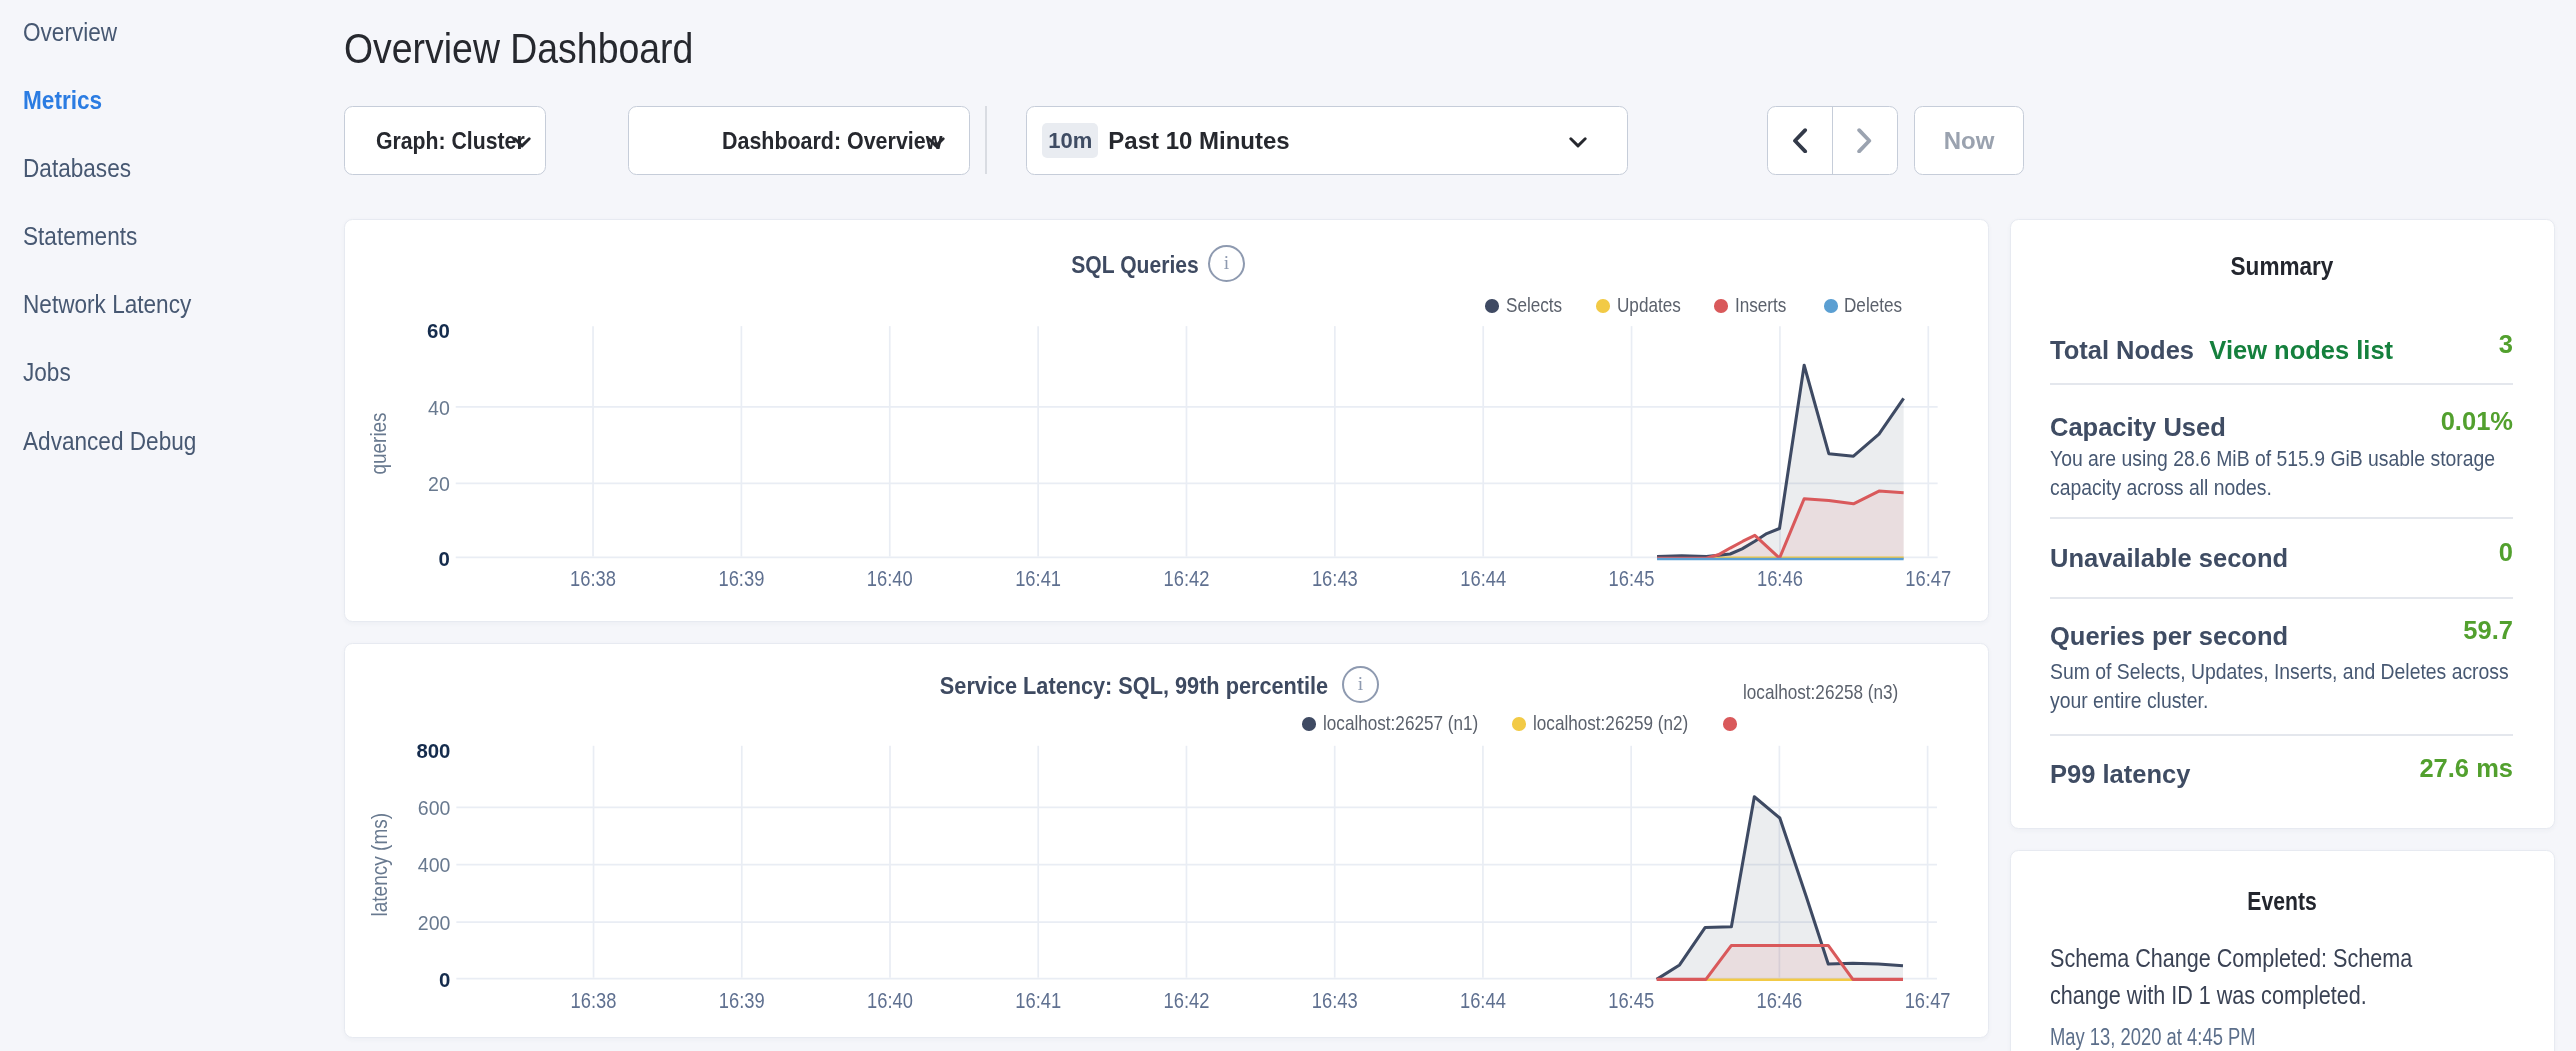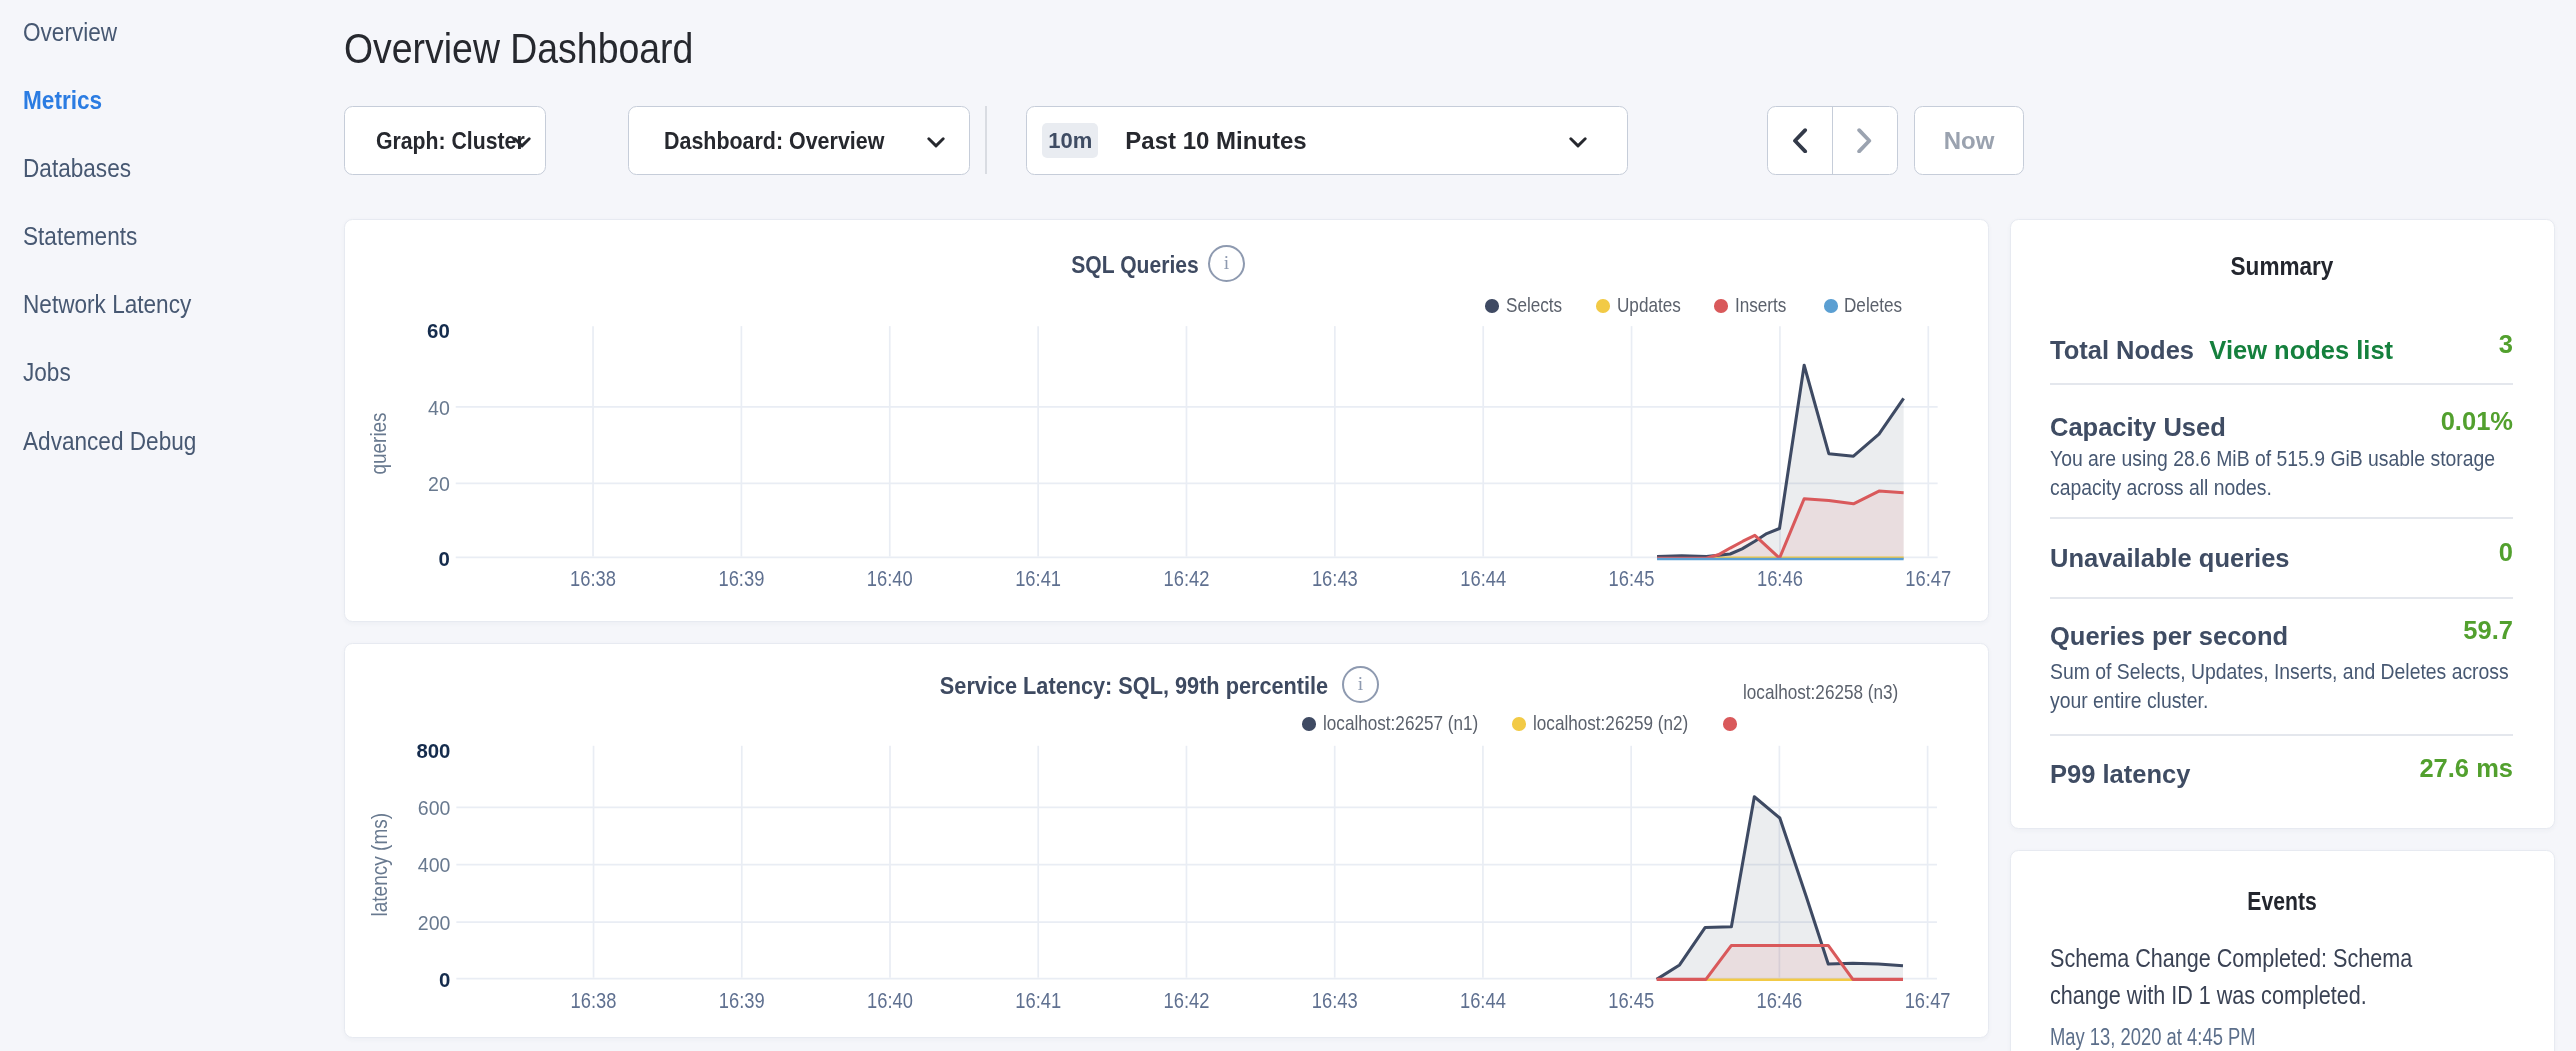--- a/index.html
+++ b/index.html
@@ -47,30 +47,30 @@
   </div>
 
   <div class="abs nw" style="left:344px; top:27px; height:43px; line-height:43px; font-size:43px; color:#26282e;"><span class="sxl" style="transform:scaleX(0.87);">Overview Dashboard</span></div>
 
   <div class="btn" style="left:344px; width:202px; justify-content:flex-start;">
     <span class="sxl" style="margin-left:31px; transform:scaleX(0.885);">Graph: Cluster</span>
     <svg style="position:absolute; right:14.5px; top:30px;" width="18" height="11" viewBox="0 0 21 13">
         <path d="M2 2 L10.5 10.5 L19 2" fill="none" stroke="#26282e" stroke-width="3.4" stroke-linecap="round" stroke-linejoin="round"></path>
       </svg>
   </div>
-  <div class="btn" style="left:628px; width:342px; justify-content:flex-start;">
+  <div class="btn" style="left:628px; width:342px; justify-content:flex-end;">
     <span class="sxl" style="margin-left:35px; transform:scaleX(0.893);">Dashboard: Overview</span>
     <svg style="position:absolute; right:24px; top:30px;" width="18" height="11" viewBox="0 0 21 13">
         <path d="M2 2 L10.5 10.5 L19 2" fill="none" stroke="#26282e" stroke-width="3.4" stroke-linecap="round" stroke-linejoin="round"></path>
       </svg>
   </div>
   <div class="abs" style="left:985px; top:106px; width:1.7px; height:68px; background:#d9dce2;"></div>
   <div class="btn" style="left:1026px; width:602px; justify-content:flex-start;">
     <span class="badge10m" style="margin-left:15.3px;">10m</span>
-    <span style="margin-left:27px;">Past 10 Minutes</span>
+    <span style="margin-left:10px;">Past 10 Minutes</span>
     <svg style="position:absolute; right:40px; top:30px;" width="18" height="11" viewBox="0 0 21 13">
         <path d="M2 2 L10.5 10.5 L19 2" fill="none" stroke="#26282e" stroke-width="3.4" stroke-linecap="round" stroke-linejoin="round"></path>
       </svg>
   </div>
   <div class="btn" style="left:1767px; width:131px; padding:0;">
     <div style="width:64px; height:100%; display:flex; align-items:center; justify-content:center; border-right:1.7px solid #c6cdd9;">
       <svg width="15.3" height="25.5" viewBox="0 0 18 30">
           <path d="M15.5 2.5 L3.5 15 L15.5 27.5" fill="none" stroke="#333a49" stroke-width="4.4" stroke-linecap="round" stroke-linejoin="round"></path>
         </svg>
     </div>
@@ -182,21 +182,21 @@
   <div class="srow" style="top:333px;">
     <span class="lab">Total Nodes</span><span class="link" style="margin-left:15.3px;">View nodes list</span><span class="val">3</span>
   </div>
   <div class="sdiv" style="top:383px;"></div>
   <div class="srow" style="top:410px;">
     <span class="lab">Capacity Used</span><span class="val">0.01%</span>
   </div>
   <div class="sdesc" style="top:444px;"><span>You are using 28.6 MiB of 515.9 GiB usable storage<br>capacity across all nodes.</span></div>
   <div class="sdiv" style="top:517px;"></div>
   <div class="srow" style="top:541px;">
-    <span class="lab">Unavailable queries</span><span class="val">0</span>
+    <span class="lab">Unavailable second</span><span class="val">0</span>
   </div>
   <div class="sdiv" style="top:597px;"></div>
   <div class="srow" style="top:619px;">
     <span class="lab">Queries per second</span><span class="val">59.7</span>
   </div>
   <div class="sdesc" style="top:657px;"><span>Sum of Selects, Updates, Inserts, and Deletes across<br>your entire cluster.</span></div>
   <div class="sdiv" style="top:734px;"></div>
   <div class="srow" style="top:757px;">
     <span class="lab">P99 latency</span><span class="val">27.6 ms</span>
   </div>

